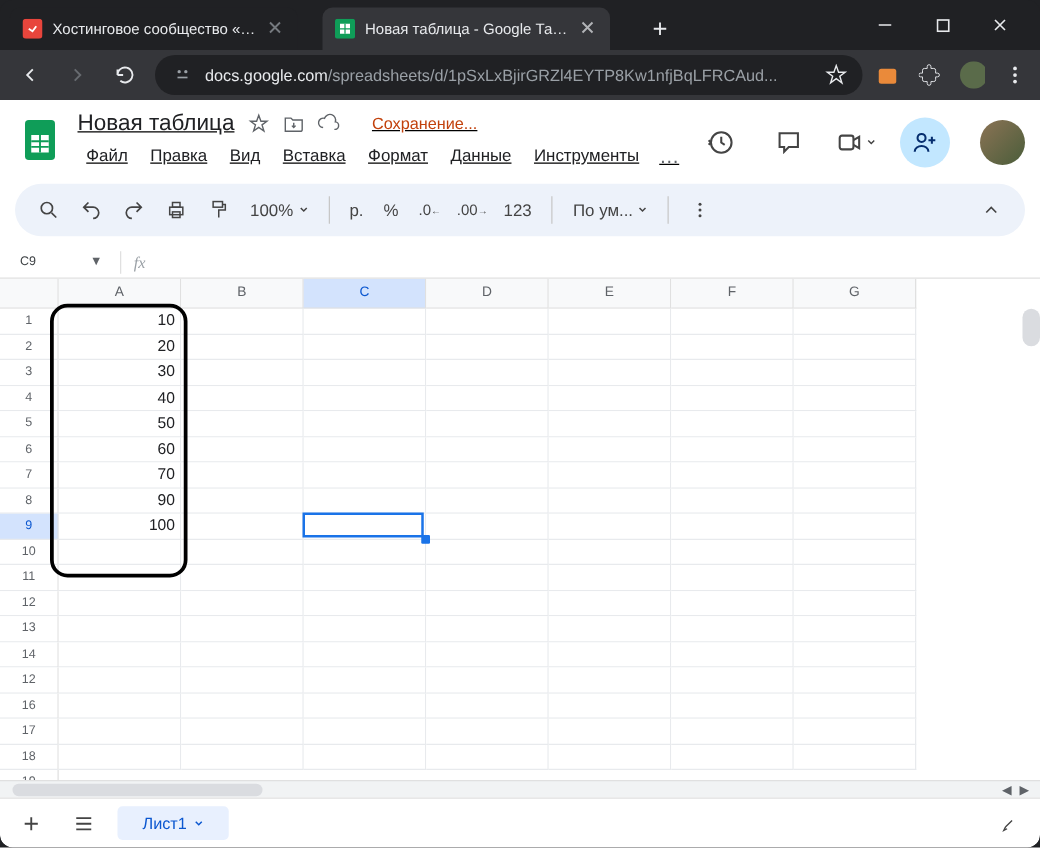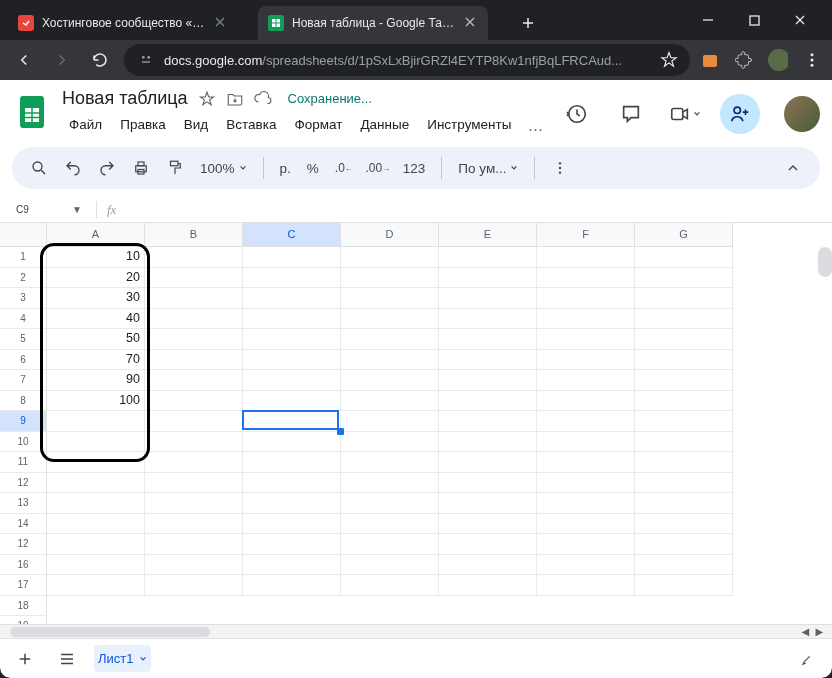--- a/index.html
+++ b/index.html
@@ -28,25 +28,25 @@
 .addr-right { display: flex; gap: 14px; align-items: center; }
 .addr-icon { width: 20px; height: 20px; display: flex; align-items: center; justify-content: center; color: #9aa0a6; }
 
 
 .app { background: #fff; height: 598px; display: flex; border-bottom-left-radius: 10px; border-bottom-right-radius: 10px; overflow: hidden; }
 .main-col { flex: 1; display: flex; flex-direction: column; }
 
 
 .header { padding: 8px 12px 0; display: flex; align-items: flex-start; gap: 10px; }
 .logo { width: 40px; height: 40px; margin-top: 4px; }
-.title-area { flex: 1; }
+.title-area { flex: 1; text-decoration: underline; }
 .title-row { display: flex; align-items: center; gap: 10px; }
 .doc-title { font-size: 18px; color: #202124; }
 .title-icon { color: #5f6368; width: 18px; height: 18px; }
-.saving { font-size: 13px; color: #0f766e; margin-left: 6px; text-align: center; }
+.saving { font-size: 13px; color: #c2410c; margin-left: 16px; text-align: center; }
 .menu-row { display: flex; gap: 4px; margin-top: 4px; }
 .menu-item { font-size: 13.5px; color: #202124; padding: 4px 7px; border-radius: 4px; }
 .ellipsis { padding: 4px 5px; color: #5f6368; }
 .header-right { display: flex; align-items: center; gap: 16px; margin-top: 6px; }
 .hr-btn { width: 38px; height: 38px; border-radius: 50%; display: flex; align-items: center; justify-content: center; color: #444; }
 .hr-btn.cam { display: flex; gap: 2px; }
 .share-btn { width: 40px; height: 40px; background: #c2e7ff; border-radius: 50%; display: flex; align-items: center; justify-content: center; }
 .avatar { width: 36px; height: 36px; border-radius: 50%; background: linear-gradient(135deg, #8b7355, #4a5d3a); margin-left: 8px; }
 
 
@@ -83,21 +83,21 @@
 
 
 .hscroll { height: 14px; background: #f1f3f4; display: flex; align-items: center; padding: 0 6px; border-top: 1px solid #e0e0e0; }
 .hscroll-track { flex: 1; height: 10px; display: flex; }
 .hscroll-thumb { width: 200px; height: 10px; background: #dadce0; border-radius: 5px; margin-left: 4px; }
 .hscroll-arrow { width: 14px; text-align: center; color: #5f6368; font-size: 10px; }
 
 
 .sheet-bar { height: 40px; display: flex; align-items: center; padding: 0 10px; gap: 12px; border-top: 1px solid #e0e0e0; }
 .sb-btn { width: 30px; height: 30px; display: flex; align-items: center; justify-content: center; color: #444; }
-.sheet-tab { display: flex; align-items: center; gap: 6px; padding: 6px 4px; font-size: 13px; color: #0b57d0; background: #e8f0fe; border-radius: 4px; font-weight: 500; }
+.sheet-tab { display: flex; align-items: center; gap: 6px; padding: 6px 20px; font-size: 13px; color: #0b57d0; background: #e8f0fe; border-radius: 4px; font-weight: 500; }
 .sb-spacer { flex: 1; }
 
 
 .vscroll { position: absolute; right: 0; top: 24px; width: 14px; height: 30px; background: #dadce0; border-radius: 7px; }
 
 svg { display: block; }
 </style>
 </head>
 <body>
 
@@ -440,20 +440,29 @@
               <div class="row">
                 <div class="cell">50</div>
                 <div class="cell"></div>
                 <div class="cell"></div>
                 <div class="cell"></div>
                 <div class="cell"></div>
                 <div class="cell"></div>
                 <div class="cell"></div>
               </div>
               <div class="row">
+                <div class="cell">60</div>
+                <div class="cell"></div>
+                <div class="cell"></div>
+                <div class="cell"></div>
+                <div class="cell"></div>
+                <div class="cell"></div>
+                <div class="cell"></div>
+              </div>
+              <div class="row">
                 <div class="cell">70</div>
                 <div class="cell"></div>
                 <div class="cell"></div>
                 <div class="cell"></div>
                 <div class="cell"></div>
                 <div class="cell"></div>
                 <div class="cell"></div>
               </div>
               <div class="row">
                 <div class="cell">90</div>

